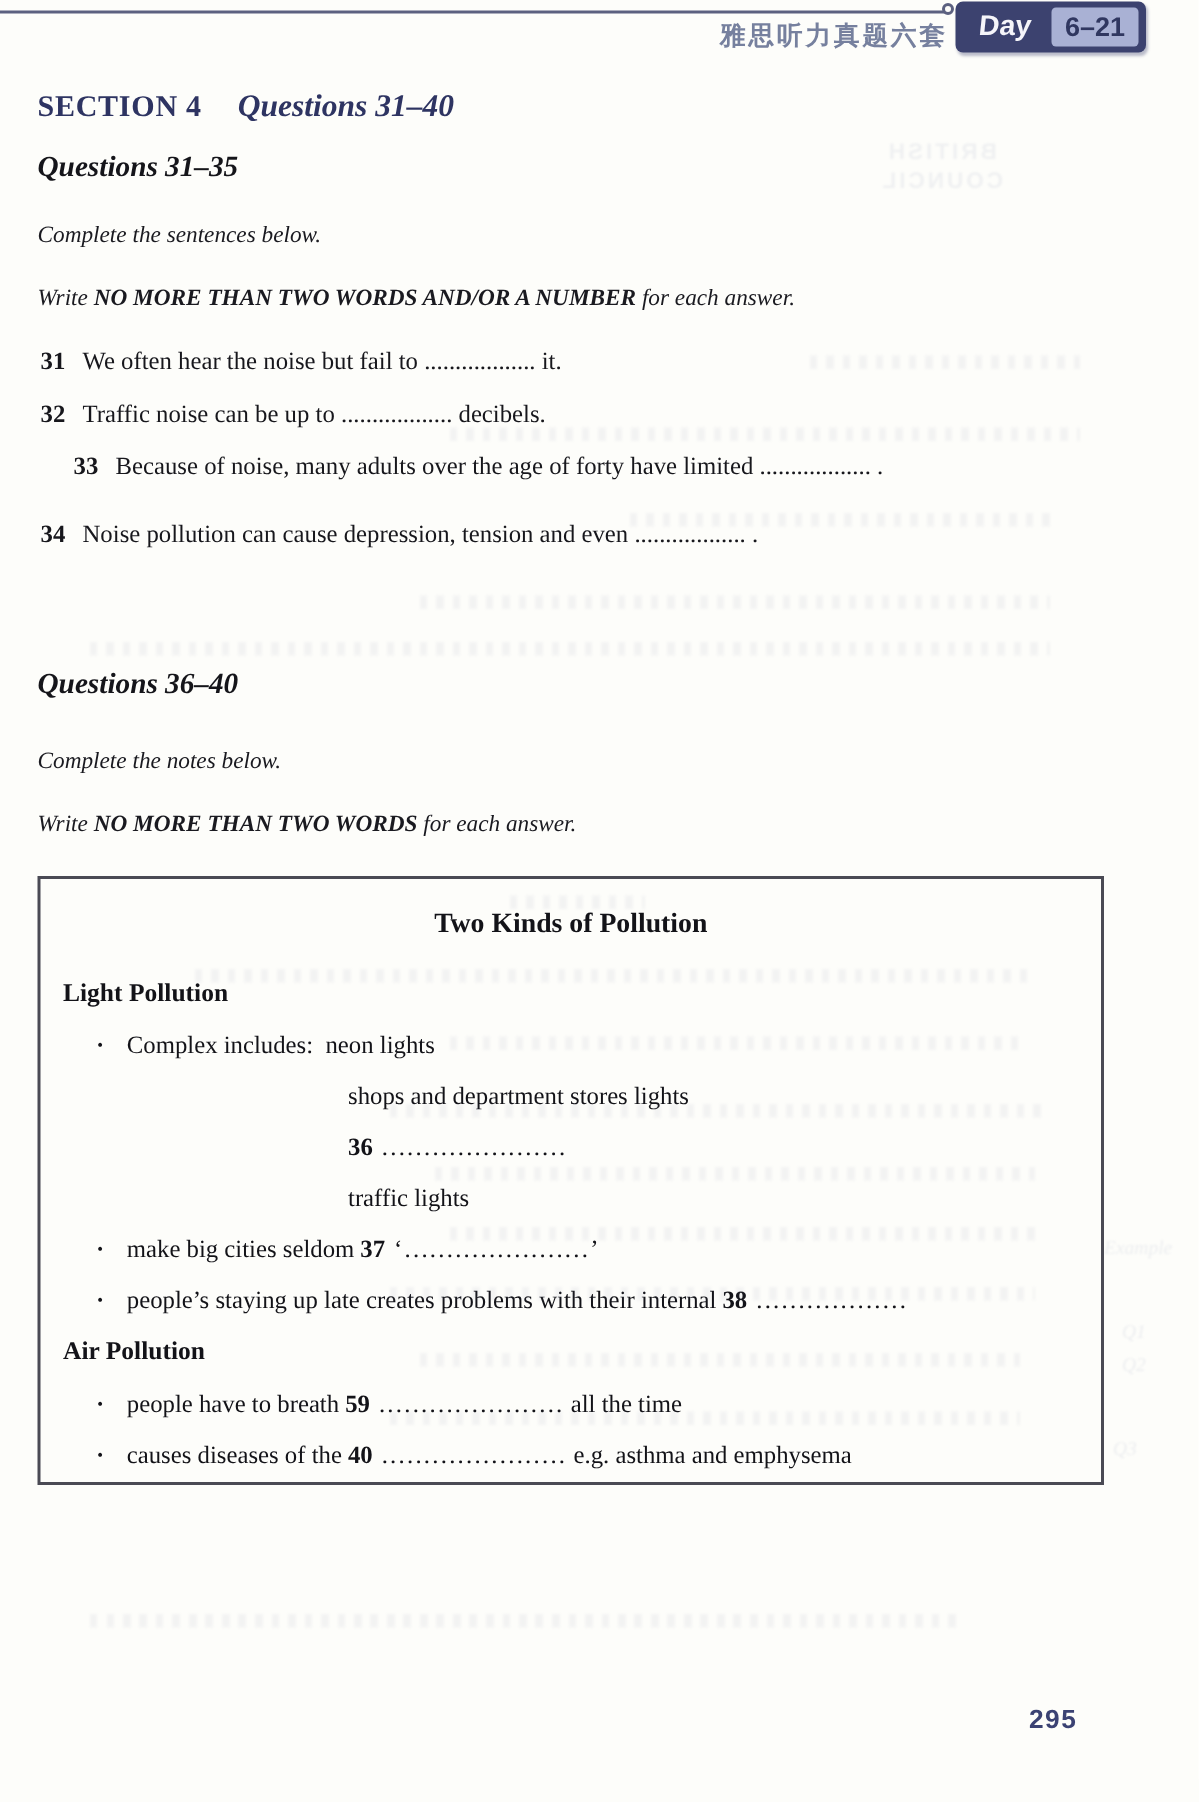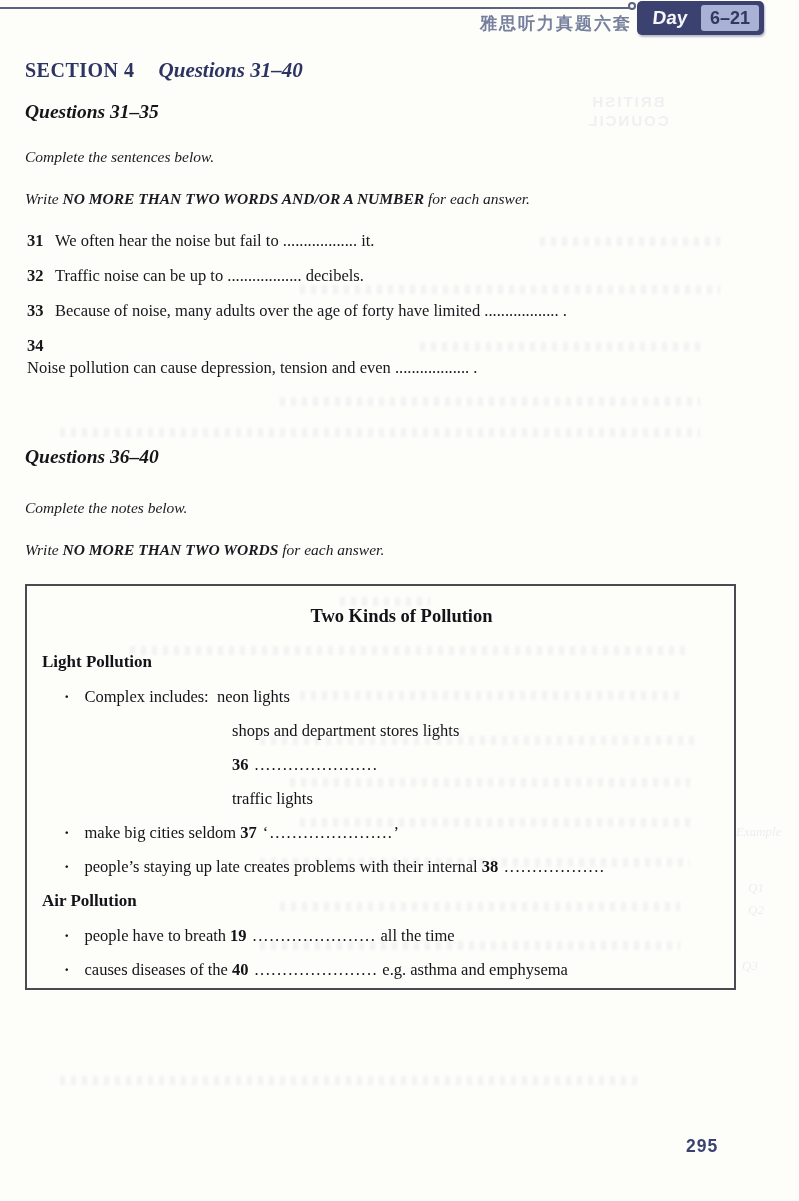--- a/index.html
+++ b/index.html
@@ -35,21 +35,21 @@
   .q-row{position:absolute;left:27px;width:690px;display:flex;font-size:16.5px;line-height:22px;}
   .q-num{width:28px;flex:none;font-weight:bold;}
   .q-body{flex:1;}
   .q-just{text-align:justify;text-align-last:justify;width:653px;}
   .q-cont{margin-top:13px;}
 
   
   .notes-box{position:absolute;left:25px;top:584px;width:711px;height:406px;
              border:2px solid #4a4a54;box-sizing:border-box;background:transparent;}
   .bx-line{position:absolute;font-size:16.5px;color:#131318;white-space:nowrap;}
-  .bx-title{left:0;width:100%;text-align:center;font-weight:bold;font-size:18.5px;white-space:normal;margin-left:21px;}
+  .bx-title{left:0;width:100%;text-align:center;font-weight:bold;font-size:18.5px;white-space:normal;}
   .bx-h{left:15px;font-weight:bold;font-size:17px;}
   .bx-bullet{left:37px;}
   .bx-sub{left:205px;}
   .blt{margin-right:15px;font-weight:bold;}
   .bnum{font-weight:bold;margin:0 6px 0 4px;}
   .bnum-lead{font-weight:bold;margin-right:6px;}
   .blank{letter-spacing:1.5px;}
 
   
   .page-number{position:absolute;left:686px;top:1136px;font-family:"Liberation Sans",sans-serif;
@@ -87,25 +87,25 @@
   <div class="instr" style="top:190px;"><span>Write </span><b>NO MORE THAN TWO WORDS AND/OR A NUMBER</b><span> for each answer.</span></div>
 
   <div class="q-row" style="top:230px;">
     <span class="q-num">31</span>
     <span class="q-body">We often hear the noise but fail to .................. it.</span>
   </div>
   <div class="q-row" style="top:265px;">
     <span class="q-num">32</span>
     <span class="q-body">Traffic noise can be up to .................. decibels.</span>
   </div>
-  <div class="q-row" style="top:300px;">
+  <div class="q-row" style="top:300px;margin-left:22px;">
     <span class="q-num">33</span>
     <span class="q-body">Because of noise, many adults over the age of forty have limited .................. .</span>
   </div>
-  <div class="q-row" style="top:335px;flex-direction:column;">
+  <div class="q-row" style="top:345px;">
     <span class="q-num">34</span>
     <span class="q-body">Noise pollution can cause depression, tension and even .................. .</span>
   </div>
 
   <div class="part-heading" style="top:446px;">Questions 36–40</div>
   <div class="instr" style="top:499px;">Complete the notes below.</div>
   <div class="instr" style="top:541px;"><span>Write </span><b>NO MORE THAN TWO WORDS</b><span> for each answer.</span></div>
 
   <div class="notes-box">
     <div class="bx-line bx-title" style="top:20px;">Two Kinds of Pollution</div>
@@ -125,21 +125,21 @@
       <span class="blt">·</span><span>make big cities seldom</span><span class="bnum">37</span><span class="blank">‘......................’</span>
     </div>
 
     <div class="bx-line bx-bullet" style="top:271px;">
       <span class="blt">·</span><span>people’s staying up late creates problems with their internal</span><span class="bnum">38</span><span class="blank">..................</span>
     </div>
 
     <div class="bx-line bx-h" style="top:305px;">Air Pollution</div>
 
     <div class="bx-line bx-bullet" style="top:340px;">
-      <span class="blt">·</span><span>people have to breath</span><span class="bnum">19</span><span class="blank">......................</span> <span>all the time</span>
+      <span class="blt">·</span><span>people have to breath</span><span class="bnum">59</span><span class="blank">......................</span> <span>all the time</span>
     </div>
 
     <div class="bx-line bx-bullet" style="top:374px;">
       <span class="blt">·</span><span>causes diseases of the</span><span class="bnum">40</span><span class="blank">......................</span> <span>e.g. asthma and emphysema</span>
     </div>
   </div>
 
   <div class="ghost ghost-pub">
     <div>BRITISH</div>
     <div>COUNCIL</div>

